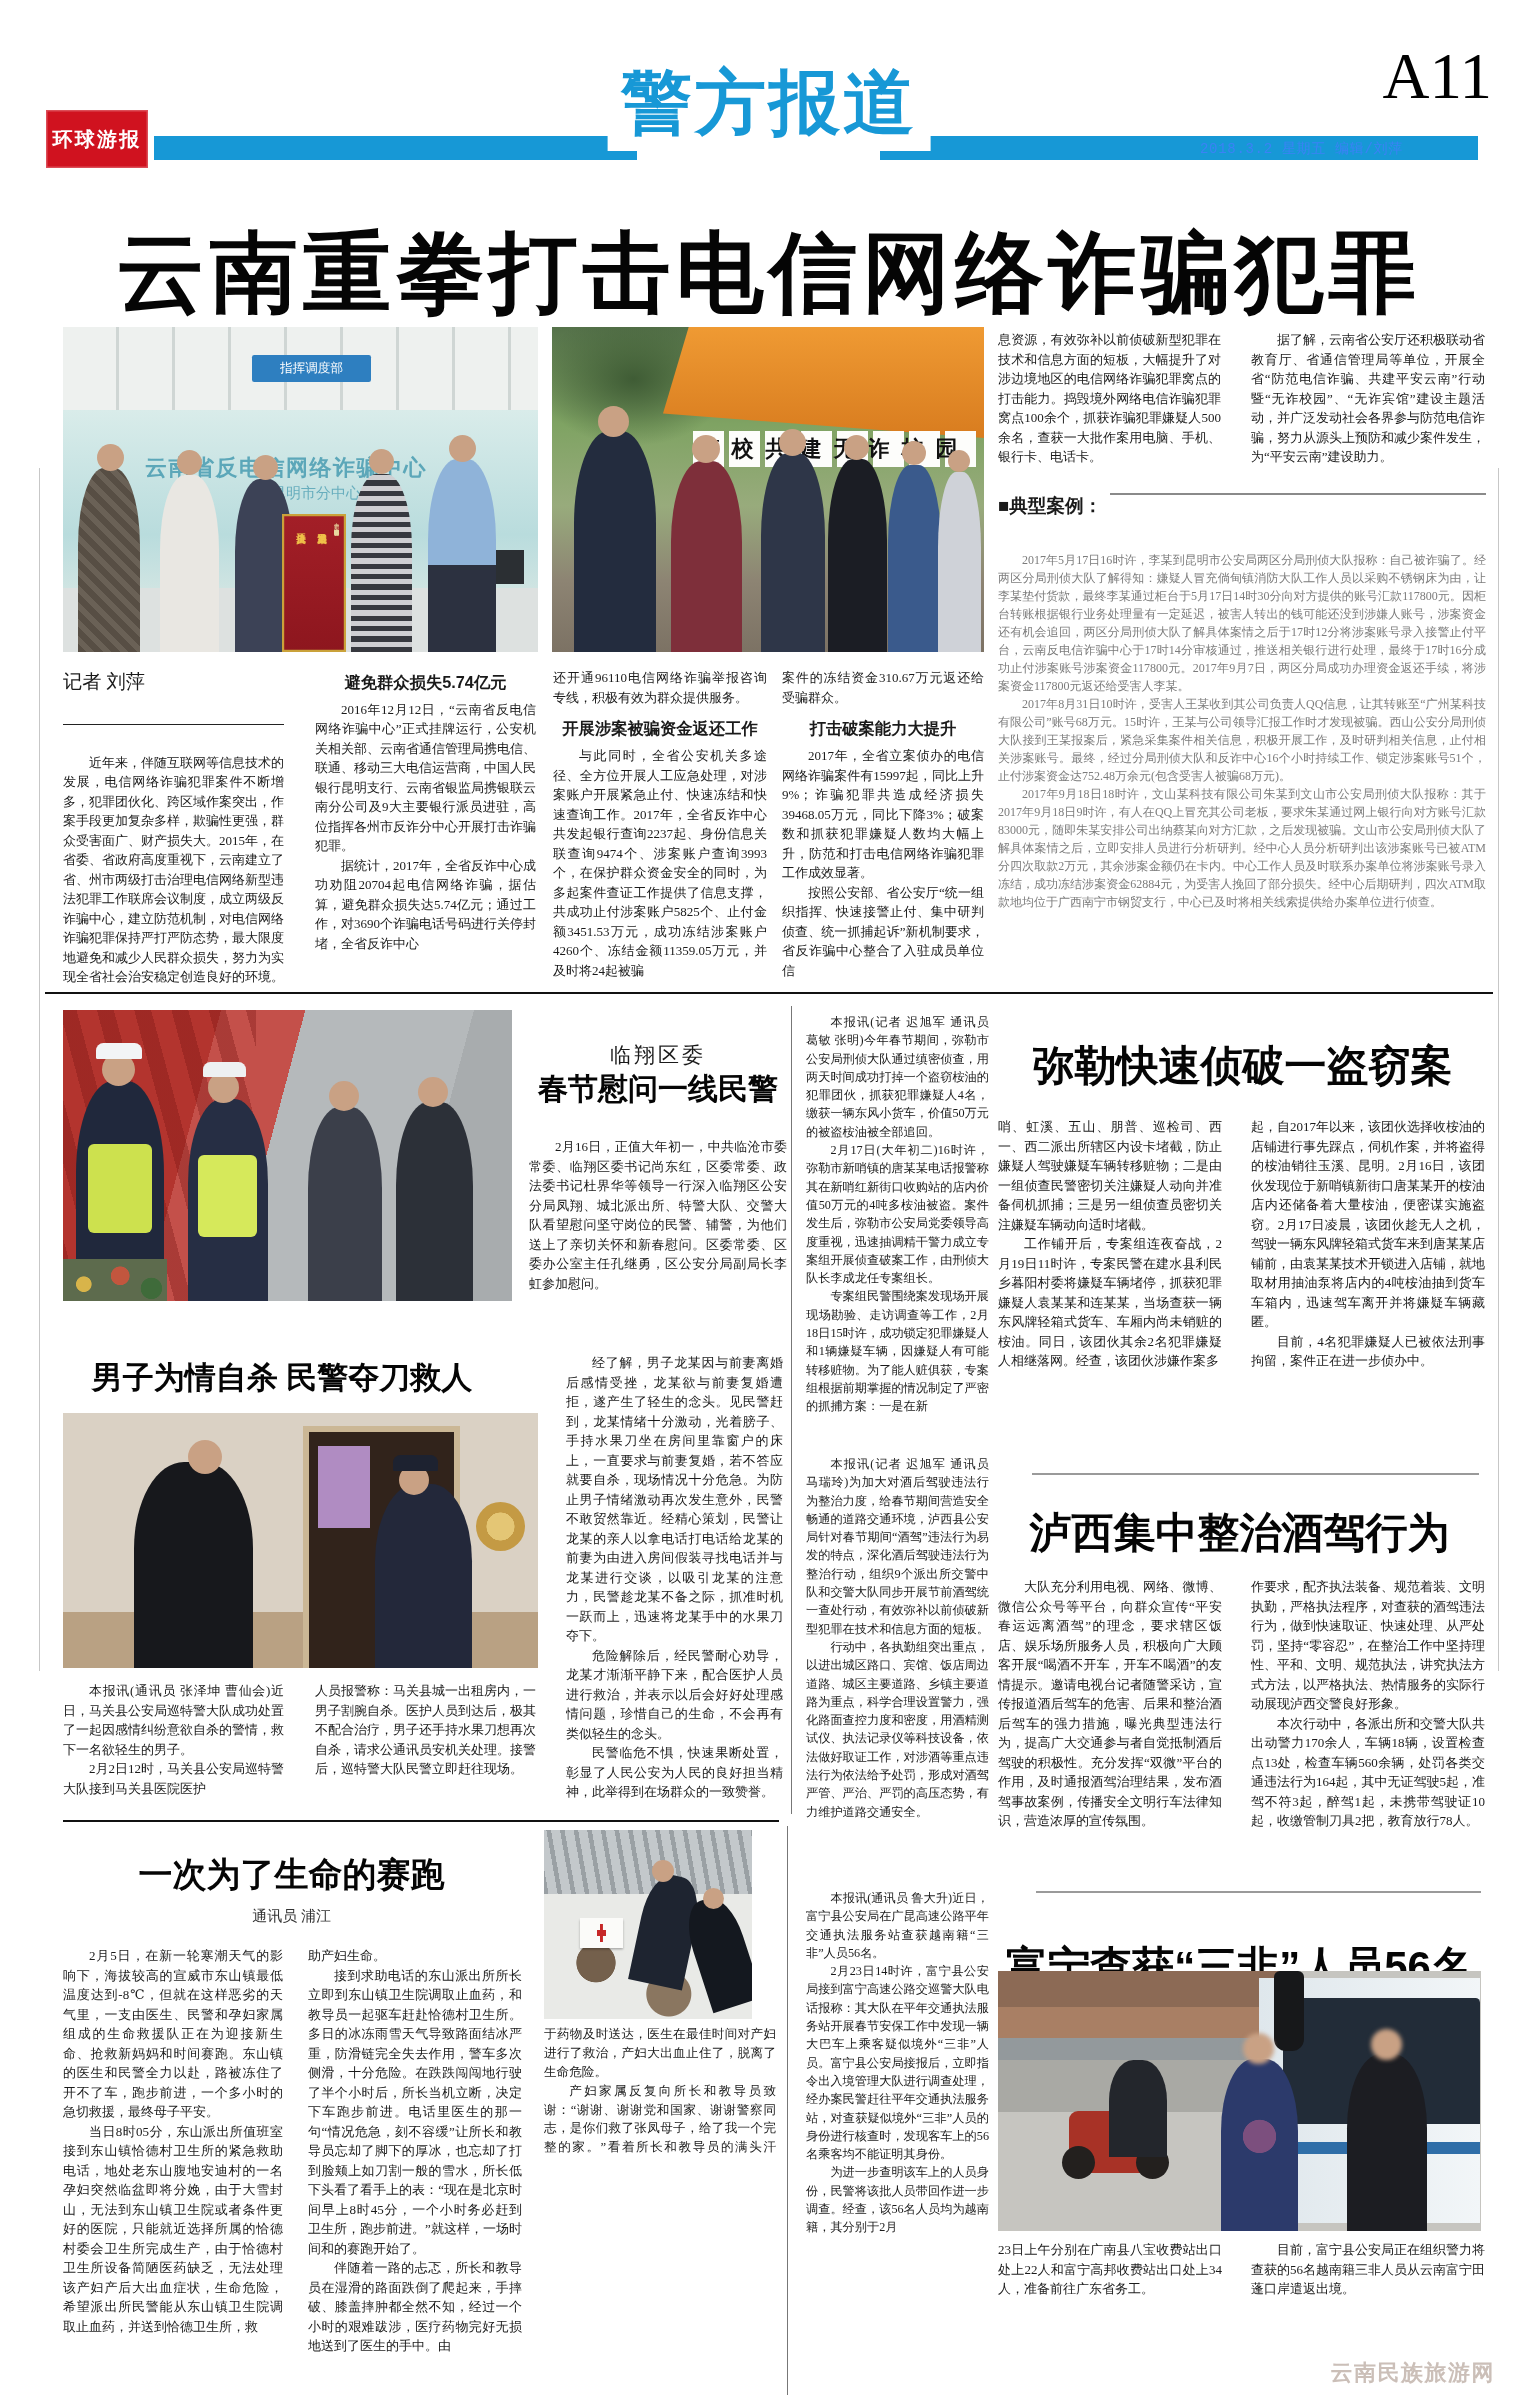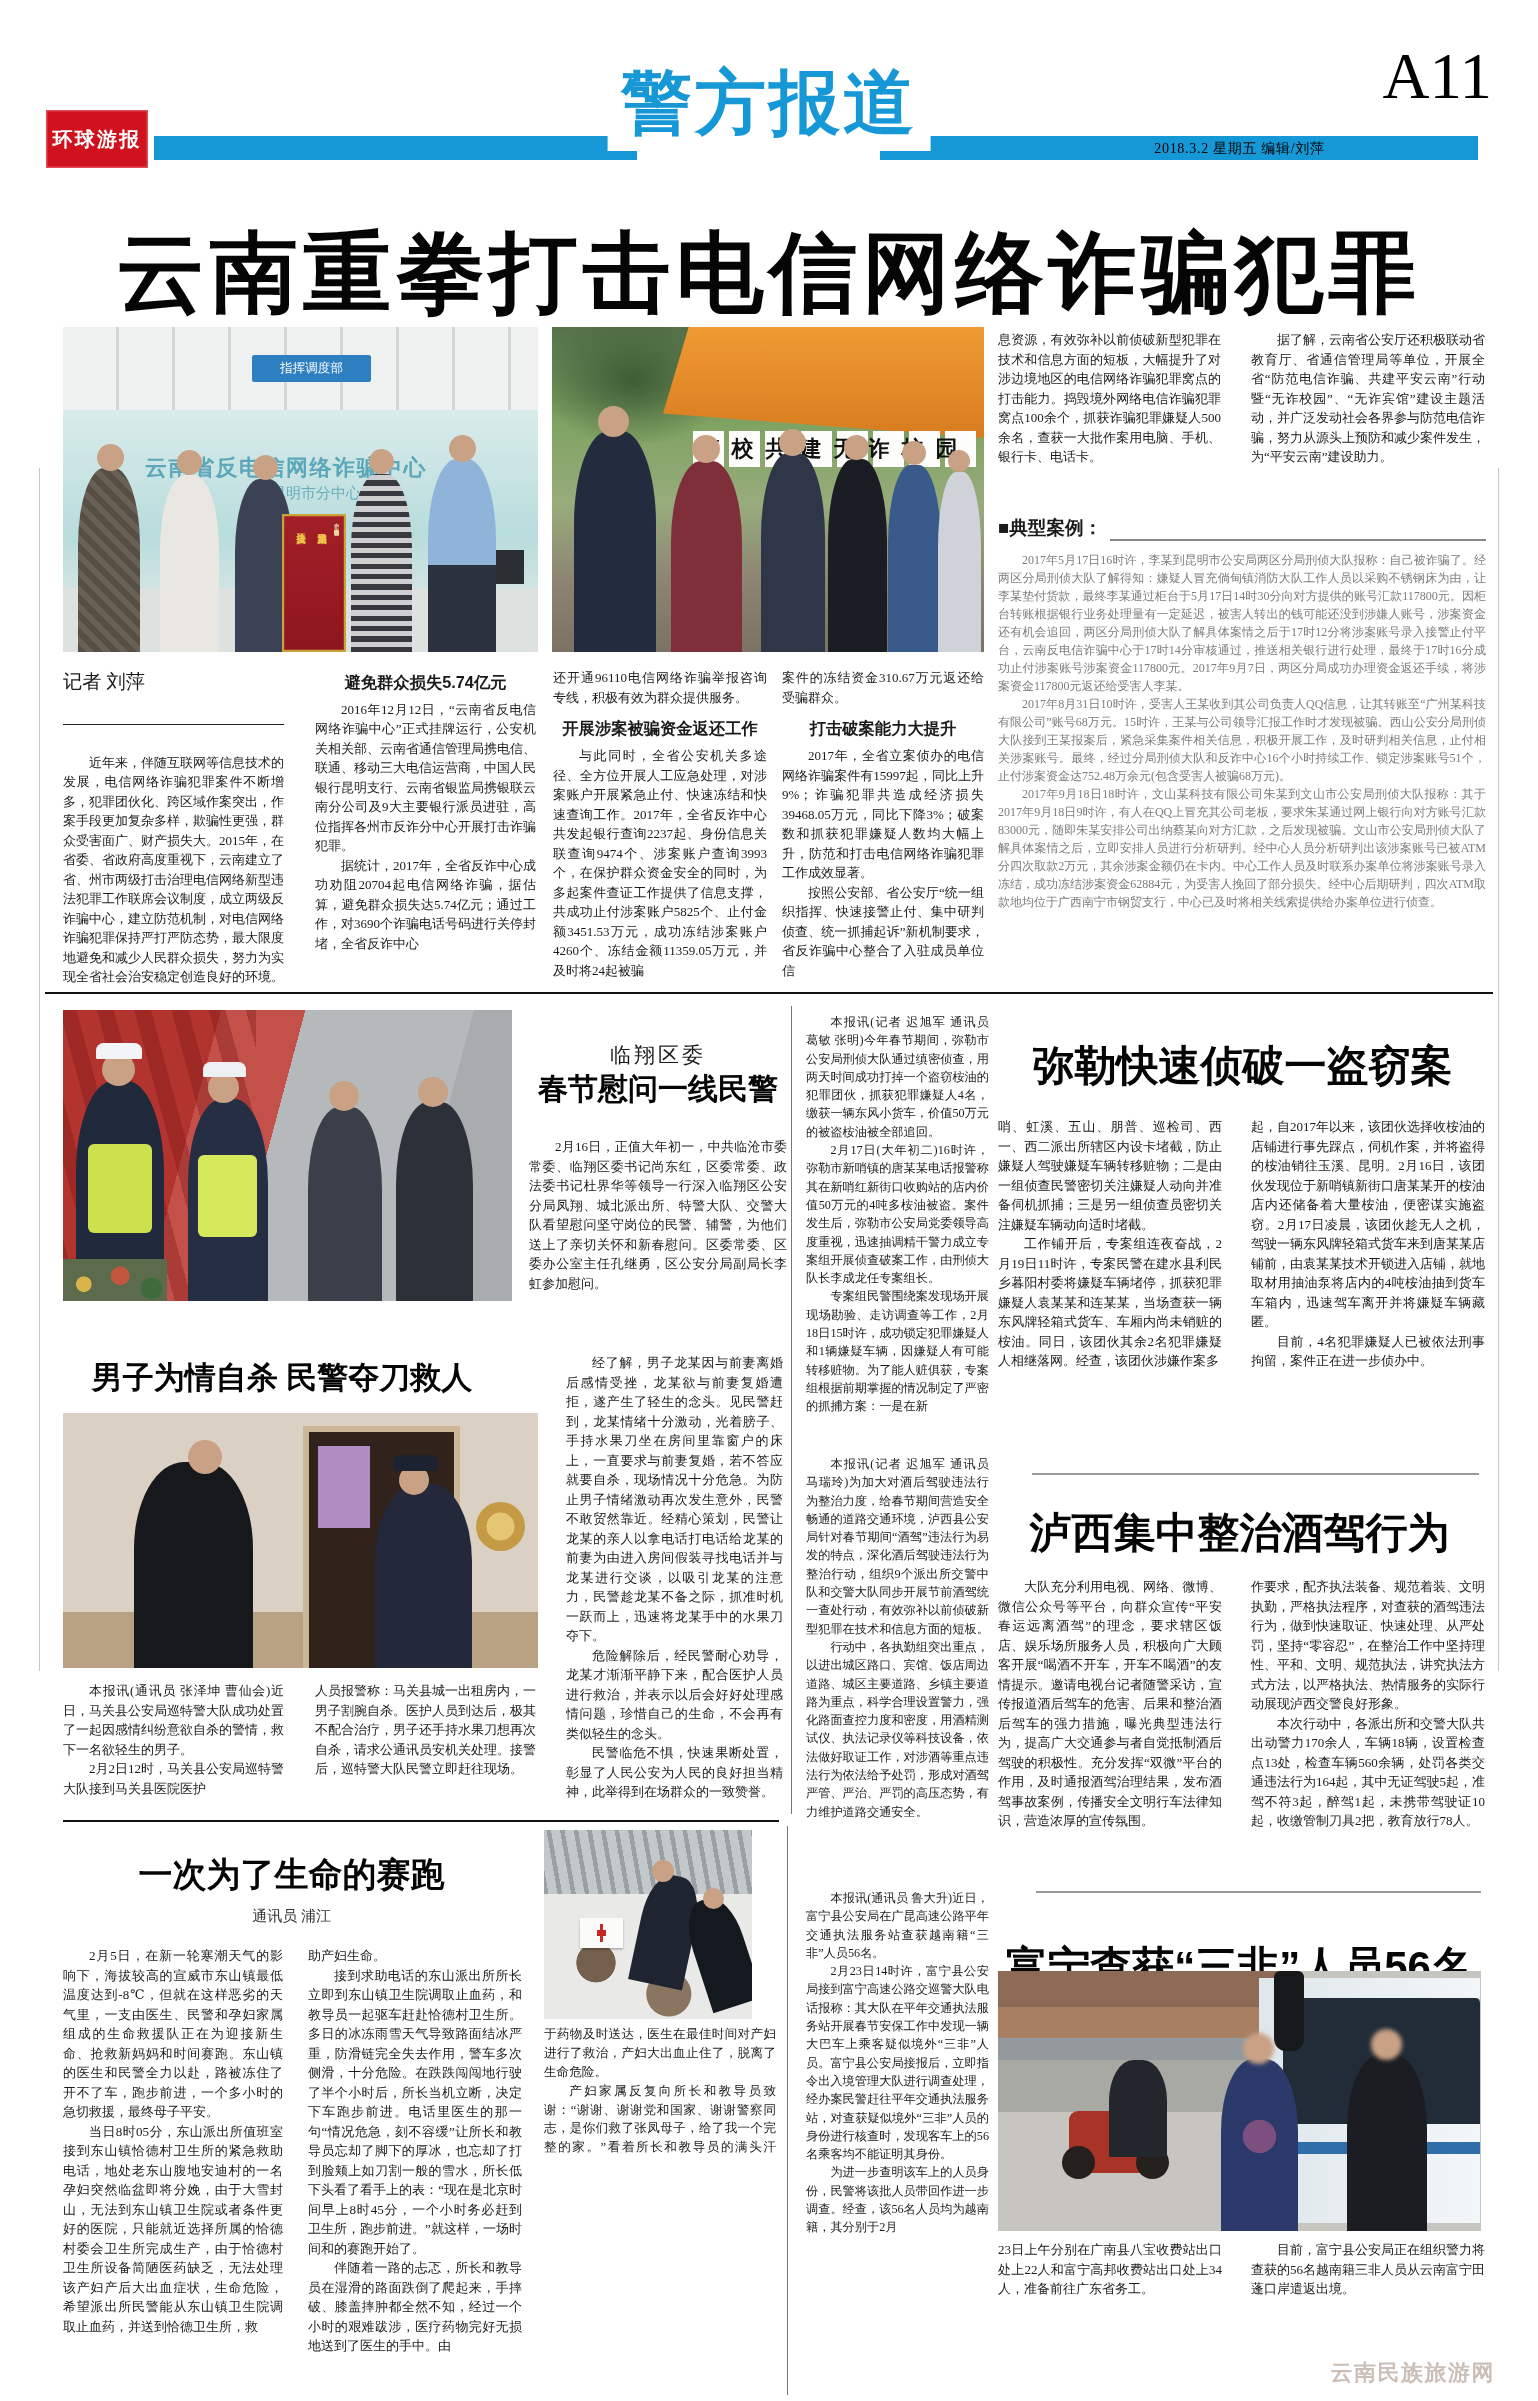--- a/index.html
+++ b/index.html
@@ -8,37 +8,37 @@
   .abs{position:absolute;}
   
   #masthead{left:46px;top:110px;width:102px;height:58px;background:#d0121f;
     display:flex;align-items:center;justify-content:center;box-shadow:inset 0 0 0 1.5px rgba(255,255,255,.25);}
   #masthead span{color:#fff;font-size:20px;font-weight:bold;letter-spacing:2.2px;font-family:"Liberation Sans",sans-serif;}
   .hbar{top:136px;height:24px;background:#1798d6;}
   #bar-left{left:154px;width:483px;}
   #bar-right{left:880px;width:598px;}
   #section-title{left:50%;transform:translateX(-50%);top:56px;background:#fff;padding:0 13.4px;
     font-size:71px;font-weight:900;color:#1798d6;font-family:"Liberation Sans",sans-serif;letter-spacing:3px;white-space:nowrap;}
-  #date-editor{left:1076px;top:140px;width:327px;text-align:center;color:#000000;font-size:14px;
-    font-family:Liberation Serif, serif;letter-spacing:0.7px;}
+  #date-editor{left:1076px;top:140px;width:327px;text-align:right;color:#3b82f6;font-size:14px;
+    font-family:Liberation Mono, monospace;letter-spacing:0.7px;}
   #page-no{right:46px;top:39px;font-size:65px;font-family:"Liberation Serif",serif;color:#000;}
   
   #lead-headline{left:0;top:214px;width:100%;text-align:center;font-size:88px;font-weight:900;
     font-family:"Liberation Sans",sans-serif;letter-spacing:5.2px;color:#050505;white-space:nowrap;}
   .art-headline{font-weight:900;font-family:"Liberation Sans",sans-serif;text-align:center;color:#050505;white-space:nowrap;}
   
   .col{position:absolute;text-align:justify;overflow:hidden;font-size:13px;line-height:1.5;}
   .col p{margin:0;text-indent:2em;}
   .col p.cont{text-indent:0;}
   .col-narrow{font-size:12.2px;}
   .subhead{font-weight:bold;text-align:center;font-size:16.3px;margin:9px 0 6px;
     font-family:"Liberation Sans",sans-serif;text-indent:0 !important;}
   #lead-byline{font-size:19.3px;border-bottom:1.5px solid #222;padding-bottom:27px;margin-bottom:28px;text-indent:0;}
   .byline-sm{text-align:center;font-size:15px;color:#333;margin:4.5px 0 0;text-indent:0 !important;}
-  #cases-head{left:998px;top:515px;width:488px;display:flex;align-items:flex-end;gap:7.4px;}
+  #cases-head{left:998px;top:493px;width:488px;display:flex;align-items:flex-start;gap:7.4px;}
   #cases-head .lbl{font-size:18.6px;font-weight:bold;font-family:"Liberation Sans",sans-serif;white-space:nowrap;}
   #cases-head .rule{flex:1;height:2.2px;background:#8a8a8a;}
   #cases{left:998px;top:551px;width:488px;height:435px;color:#7c7c7c;font-size:12px;line-height:1.5;}
   
   .hrule{background:#111;}
   .vrule{background:#777;width:0.7px;}
   .grule{background:#9a9a9a;}
   .edge{background:#c7c7c7;width:0.7px;}
   
   .photo{position:absolute;overflow:hidden;}

